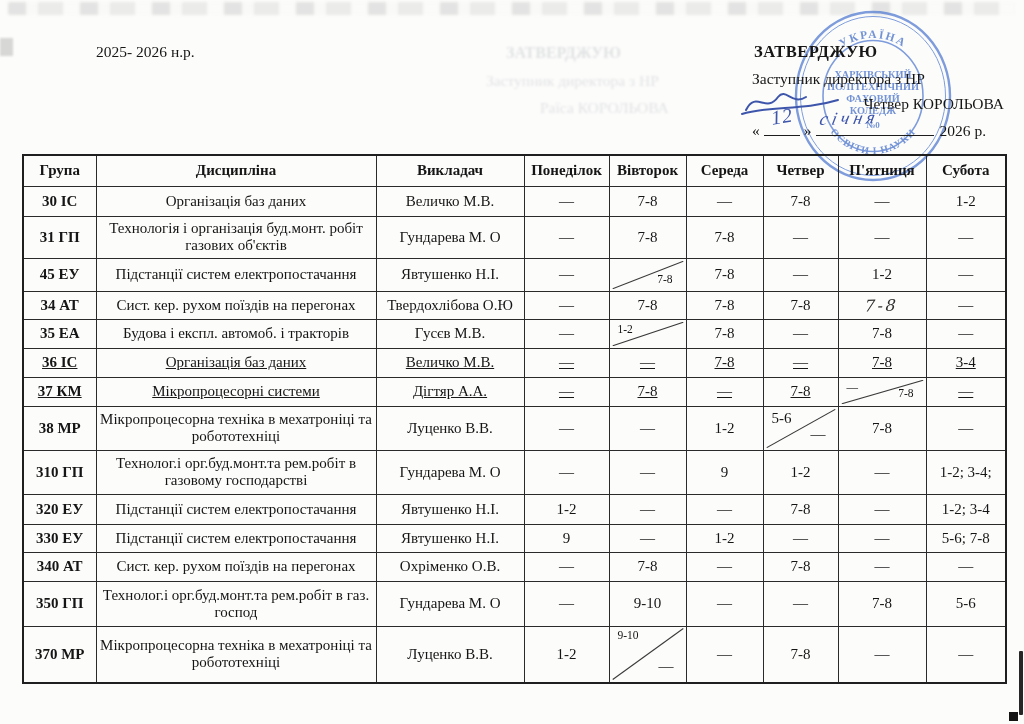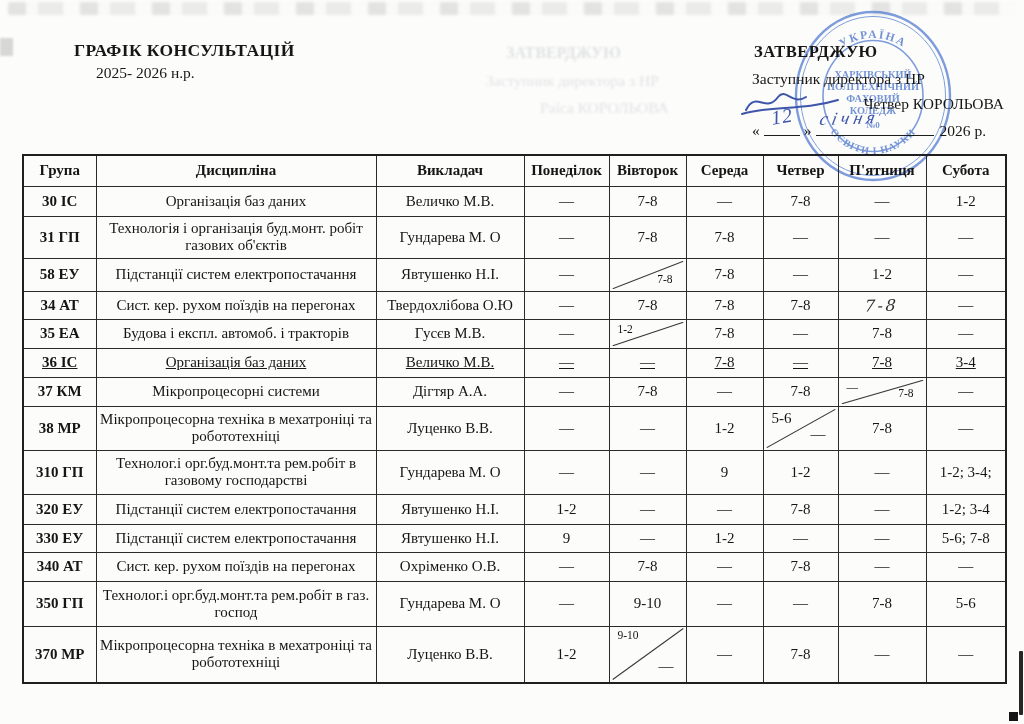--- a/index.html
+++ b/index.html
@@ -73,21 +73,20 @@
   <div class="mark-streak"></div>
   <div class="mark-sq"></div>
 
   <div class="ghost">
     <div class="g1">ЗАТВЕРДЖУЮ</div>
     <div class="g2">Заступник директора з НР</div>
     <div class="g3">Раїса КОРОЛЬОВА</div>
   </div>
 
   <div class="title-block">
-    <div class="t1">ГРАФІК КОНСУЛЬТАЦІЙ</div>
     <div class="t4">2025- 2026 н.р.</div>
   </div>
 
   <svg class="stamp" width="166" height="180" viewBox="0 0 166 180">
     <g opacity="0.78">
       <g fill="none" stroke="#5b82d4">
         <ellipse cx="83" cy="88" rx="77" ry="84" stroke-width="2.4"></ellipse>
         <ellipse cx="83" cy="88" rx="72.5" ry="79.5" stroke-width="1"></ellipse>
         <ellipse cx="83" cy="88" rx="50" ry="55.5" stroke-width="1.6"></ellipse>
       </g>
@@ -169,21 +168,21 @@
           <td class="c-disc">Технологія і організація буд.монт. робіт  газових об'єктів</td>
           <td class="c-teach">Гундарева М. О</td>
           <td>—</td>
           <td>7-8</td>
           <td>7-8</td>
           <td>—</td>
           <td>—</td>
           <td>—</td>
         </tr>
         <tr style="height: 33px;">
-          <td class="c-group">58 ЕУ</td>
+          <td class="c-group">45 ЕУ</td>
           <td class="c-disc">Підстанції систем електропостачання</td>
           <td class="c-teach">Явтушенко  Н.І.</td>
           <td>—</td>
           <td class="p0">
             <div class="slash-wrap" style="height: 28px;">
               <svg class="slash-svg" viewBox="0 0 100 100" preserveAspectRatio="none">
                 <line x1="1" y1="99" x2="99" y2="1" stroke="#3a3a3a" stroke-width="1.1" vector-effect="non-scaling-stroke"></line>
               </svg>
               <span class="s-bottom s-mid small">7-8</span>
             </div>
@@ -226,21 +225,21 @@
           <td class="c-group">36 ІС</td>
           <td class="c-disc">Організація баз даних</td>
           <td class="c-teach">Величко М.В.</td>
           <td>—</td>
           <td>—</td>
           <td>7-8</td>
           <td>—</td>
           <td>7-8</td>
           <td>3-4</td>
         </tr>
-        <tr style="height: 29px;">
+        <tr style="height: 29px; text-decoration: underline;">
           <td class="c-group">37 КМ</td>
           <td class="c-disc">Мікропроцесорні системи</td>
           <td class="c-teach">Дігтяр А.А.</td>
           <td>—</td>
           <td>7-8</td>
           <td>—</td>
           <td>7-8</td>
           <td class="p0">
             <div class="slash-wrap" style="height: 24px;">
               <svg class="slash-svg" viewBox="0 0 100 100" preserveAspectRatio="none">

